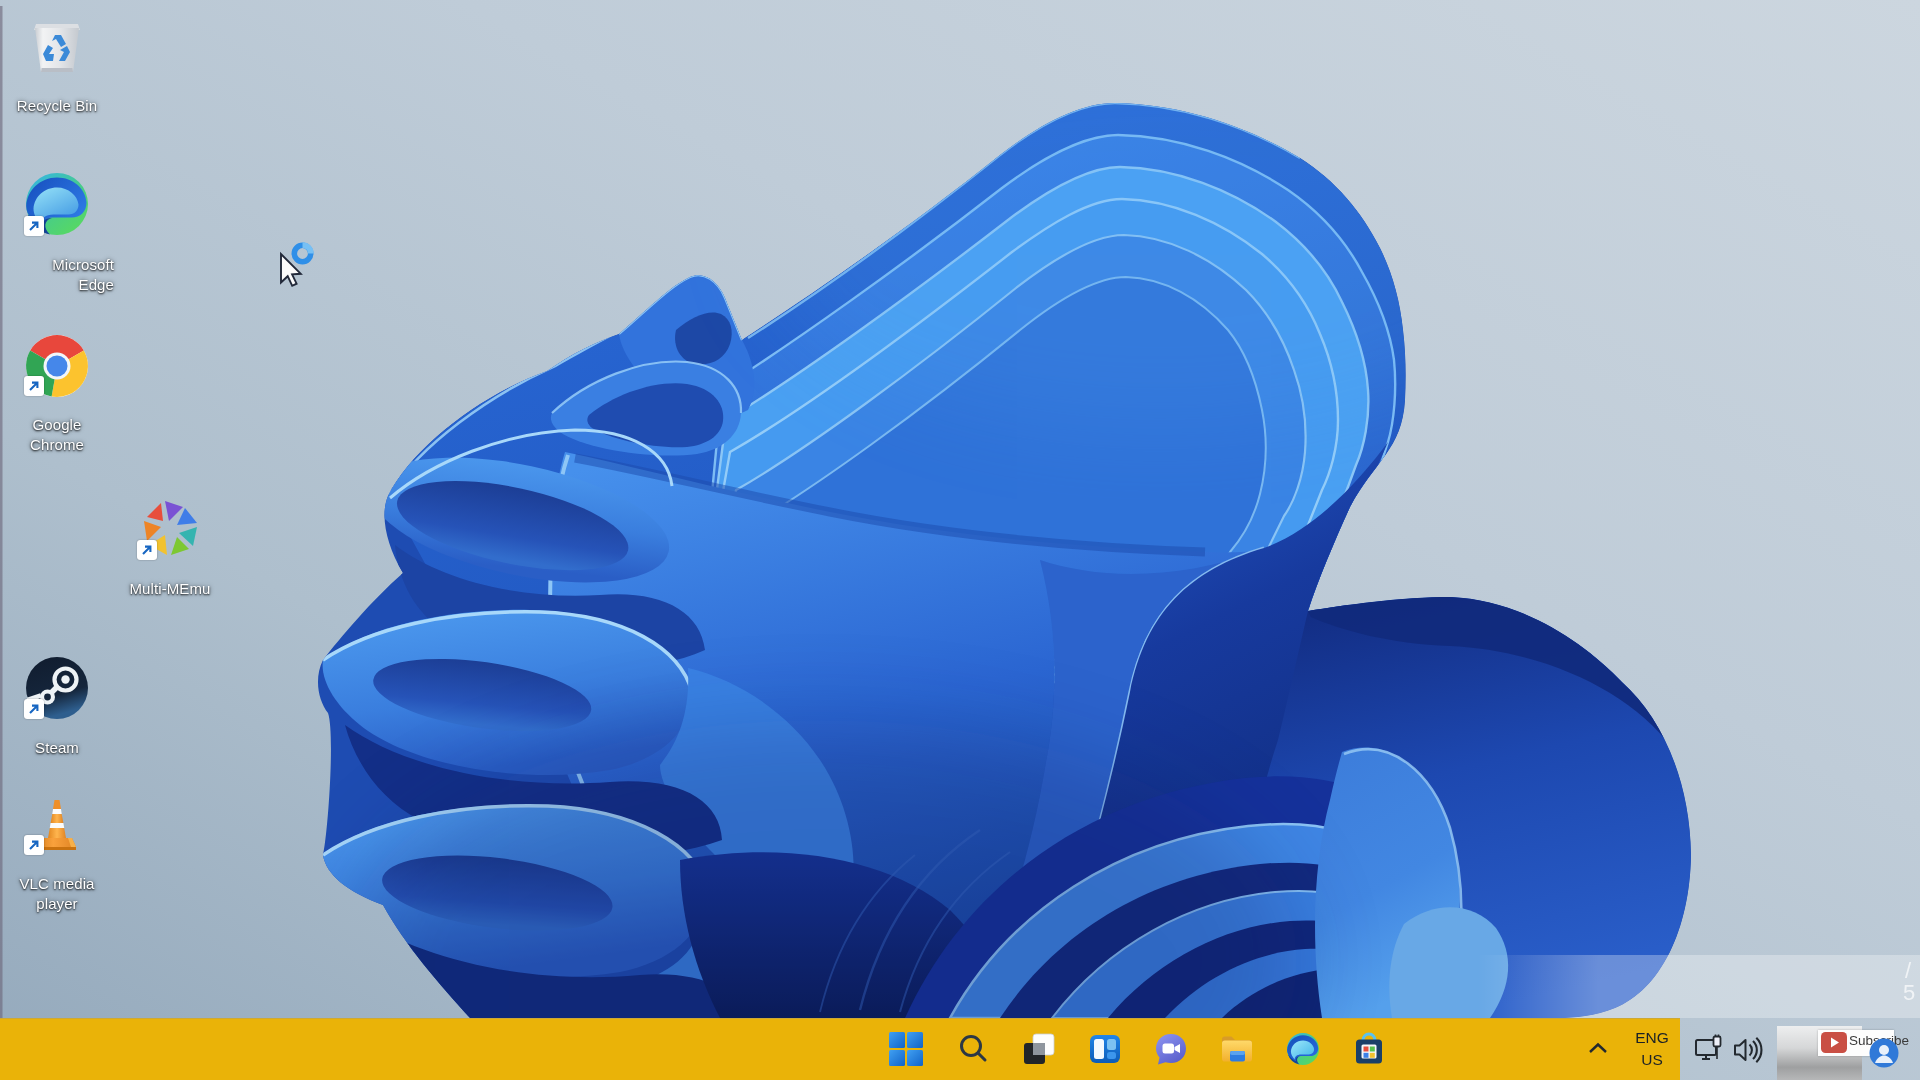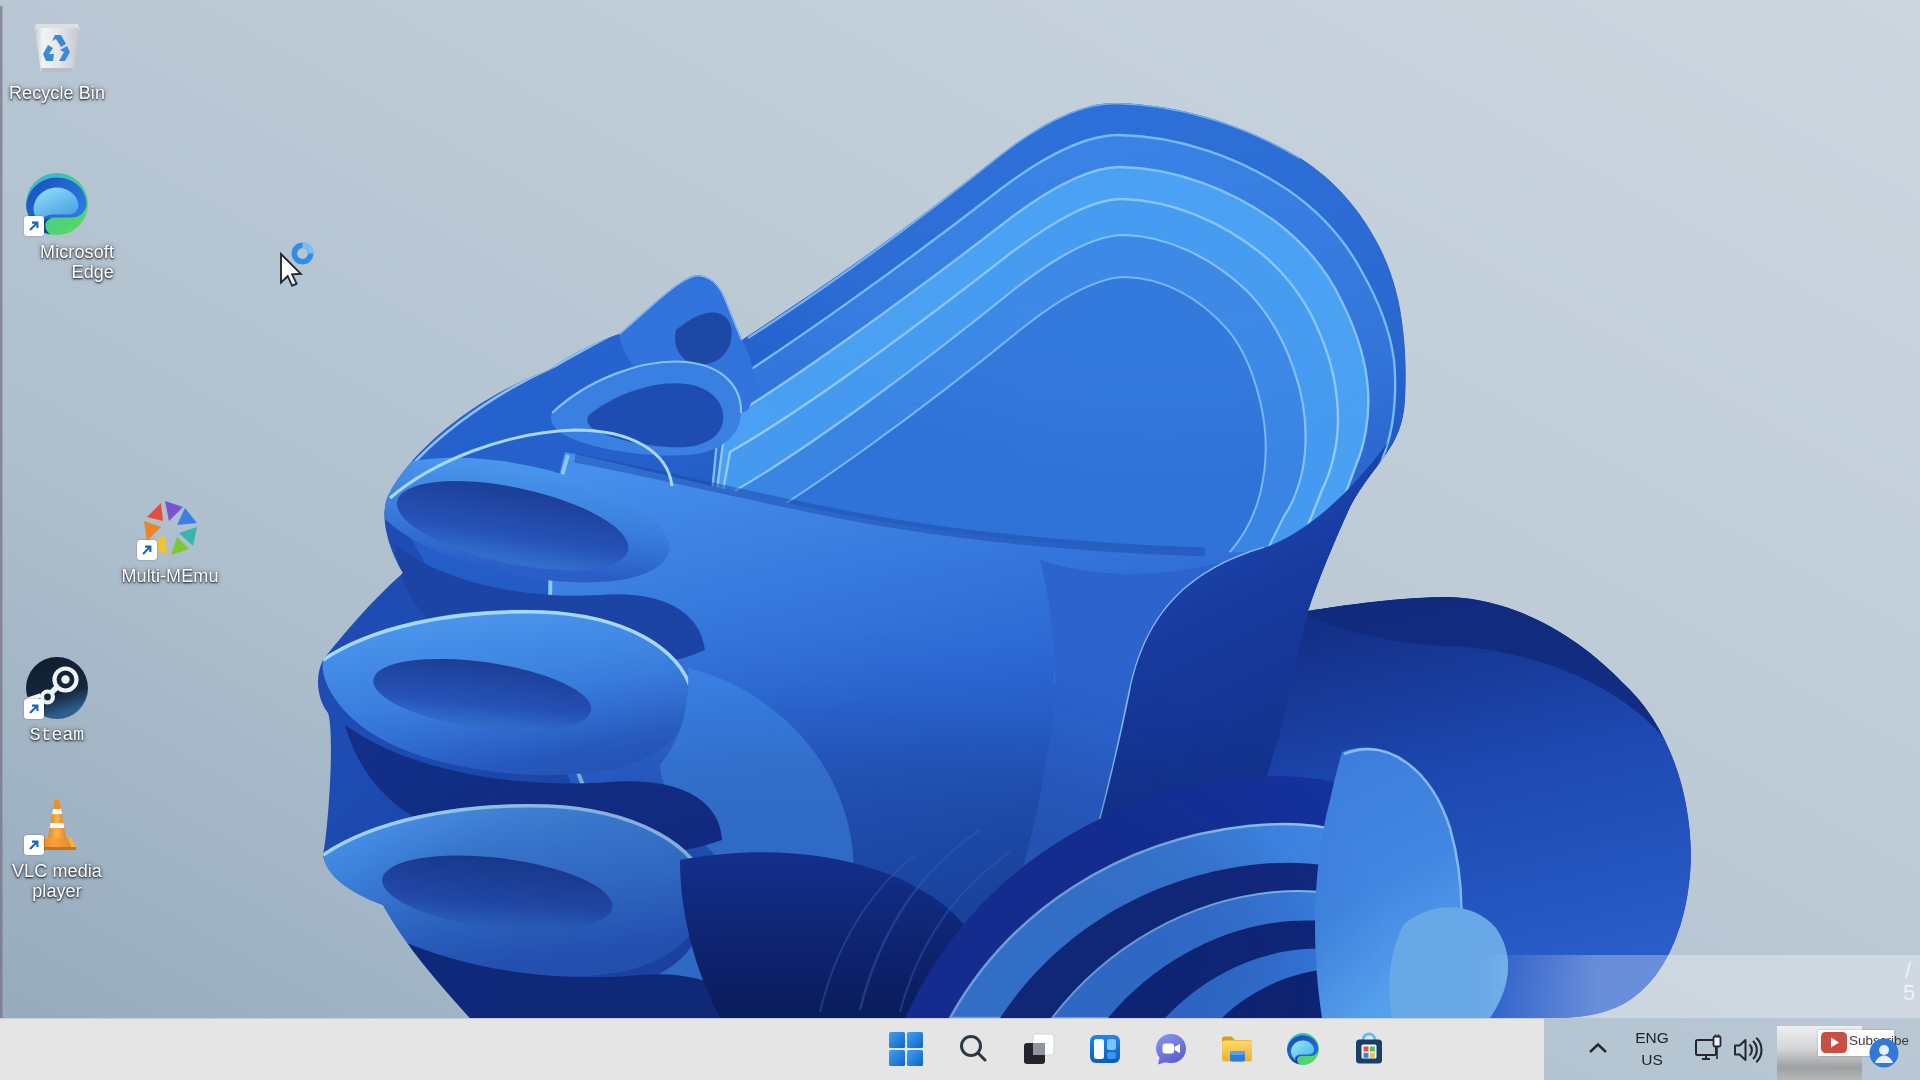--- a/index.html
+++ b/index.html
@@ -1,26 +1,26 @@
 <!DOCTYPE html>
 <html><head>
 <meta charset="utf-8">
 <style>
   html,body{margin:0;padding:0;width:1920px;height:1080px;overflow:hidden;
     font-family:"Liberation Sans",sans-serif;}
   #desktop{position:absolute;inset:0;width:1920px;height:1080px;}
   #wall{position:absolute;left:0;top:0;}
   .dicon{position:absolute;width:114px;text-align:center;}
   .dicon .img{position:relative;width:66px;height:66px;margin:0 auto;}
-  .dicon .lbl{margin-top:3px;font-size:18px;line-height:20px;color:#fff;
+  .dicon .lbl{margin-top:16px;font-size:15px;line-height:20px;color:#fff;
     text-shadow:0 1px 2px rgba(0,0,0,.9),0 0 4px rgba(0,0,0,.55);letter-spacing:.1px;}
   .sc{position:absolute;left:0;bottom:3px;width:20px;height:20px;background:#fff;
     border-radius:3px;box-shadow:0 0 1.5px rgba(0,0,0,.45);}
-  #taskbar{position:absolute;left:0;top:1018px;width:1544px;height:62px;
-    background:#e5e5e5;border-top:1px solid rgba(130,140,170,.28);}
+  #taskbar{position:absolute;left:0;top:1018px;width:1680px;height:62px;
+    background:#eab308;border-top:1px solid rgba(130,140,170,.28);}
   .tbi{position:absolute;top:12px;width:36px;height:36px;}
 </style>
 </head>
 <body>
 <div id="desktop">
 <svg id="wall" width="1920" height="1080" viewBox="0 0 1920 1080" xmlns="http://www.w3.org/2000/svg">
   <defs>
     <linearGradient id="bg" x1="0" y1="1" x2="1" y2="0">
       <stop offset="0" stop-color="#94a9bc"></stop>
       <stop offset="0.3" stop-color="#aebfcd"></stop>
@@ -353,20 +353,36 @@
                C 54.5,37.5 50.5,41.5 44.5,41.5 L 29.5,41.5 C 21.5,41.5 16.5,45.5 17.5,51.5
                C 12.5,46.5 9.5,41.5 9.5,35.5 Z" fill="url(#eg3)"></path>
     </svg>
     <div class="sc"><svg width="20" height="20" viewBox="0 0 20 20">
             <path d="M6,14 L13,7 M8,6.6 L13.4,6.6 L13.4,12" fill="none" stroke="#1766c2" stroke-width="2.1"></path>
           </svg></div>
   </div>
   <div class="lbl">Microsoft<br>Edge</div>
 </div>
 
+<div class="dicon" style="left:0;top:333px;">
+  <div class="img">
+    <svg width="66" height="66" viewBox="0 0 66 66">
+      <circle cx="33" cy="33" r="31" fill="#fff"></circle>
+      <path d="M33,33 L6.2,17.5 A31,31 0 0 1 59.8,17.5 Z" fill="#e8473c"></path>
+      <path d="M33,33 L59.8,17.5 A31,31 0 0 1 27.6,63.5 Z" fill="#fcc32e"></path>
+      <path d="M33,33 L27.6,63.5 A31,31 0 0 1 6.2,17.5 Z" fill="#31a554"></path>
+      <circle cx="33" cy="33" r="13.5" fill="#f2f6f9"></circle>
+      <circle cx="33" cy="33" r="10.5" fill="#4587ea"></circle>
+    </svg>
+    <div class="sc"><svg width="20" height="20" viewBox="0 0 20 20">
+            <path d="M6,14 L13,7 M8,6.6 L13.4,6.6 L13.4,12" fill="none" stroke="#1766c2" stroke-width="2.1"></path>
+          </svg></div>
+  </div>
+  <div class="lbl">Google<br>Chrome</div>
+</div>
 
 
 <div class="dicon" style="left:113px;top:497px;">
   <div class="img">
     <svg width="66" height="66" viewBox="0 0 66 66">
       <g transform="translate(34,32)">
         <path d="M-6,-28 L12,-22 L-2,-8 Z" fill="#7a52d4"></path>
         <path d="M14,-21 L26,-6 L6,-4 Z" fill="#3f7de8"></path>
         <path d="M26,-2 L22,17 L8,4 Z" fill="#35b4b0"></path>
         <path d="M18,20 L0,26 L6,8 Z" fill="#7dc832"></path>
@@ -375,21 +391,21 @@
         <path d="M-24,-12 L-10,-26 L-8,-8 Z" fill="#e84e3c"></path>
       </g>
     </svg>
     <div class="sc"><svg width="20" height="20" viewBox="0 0 20 20">
             <path d="M6,14 L13,7 M8,6.6 L13.4,6.6 L13.4,12" fill="none" stroke="#1766c2" stroke-width="2.1"></path>
           </svg></div>
   </div>
   <div class="lbl">Multi-MEmu</div>
 </div>
 
-<div class="dicon" style="left:0;top:656px;font-family:Liberation Mono, monospace;">
+<div class="dicon" style="left:0;top:656px;">
   <div class="img">
     <svg width="66" height="66" viewBox="0 0 66 66">
       <defs>
         <linearGradient id="st1" x1="0" y1="0" x2="0.3" y2="1">
           <stop offset="0" stop-color="#101c2e"></stop>
               <stop offset="0.7" stop-color="#15263c"></stop>
           <stop offset="1" stop-color="#2e5e8e"></stop>
         </linearGradient>
       </defs>
       <circle cx="33" cy="32" r="31" fill="url(#st1)"></circle>

